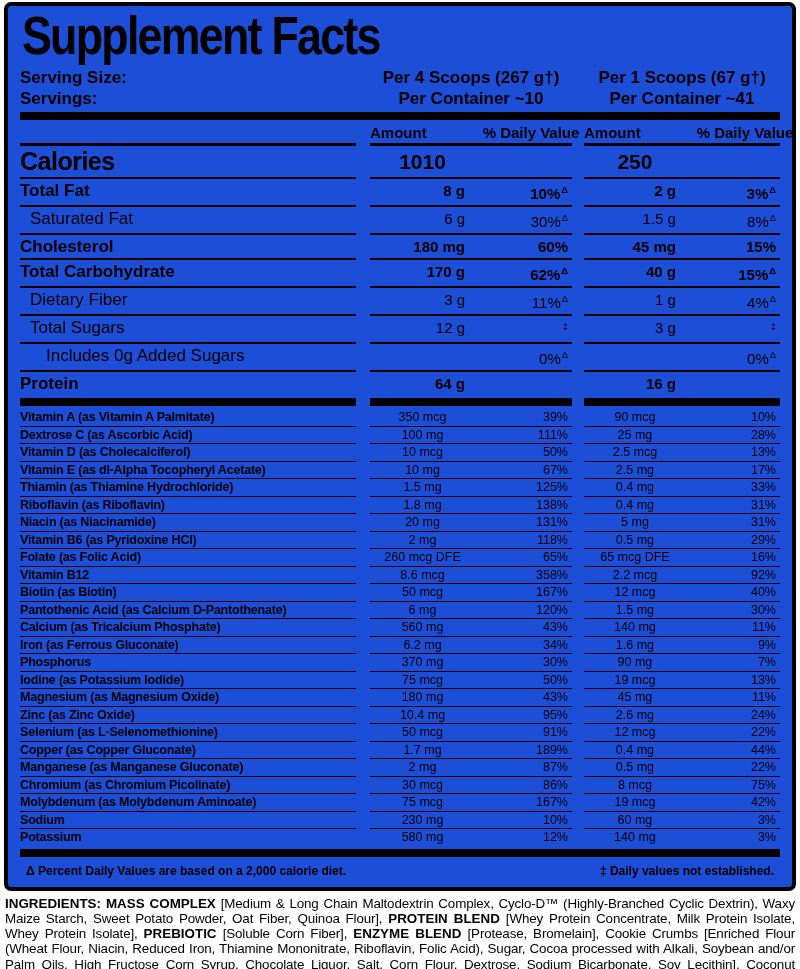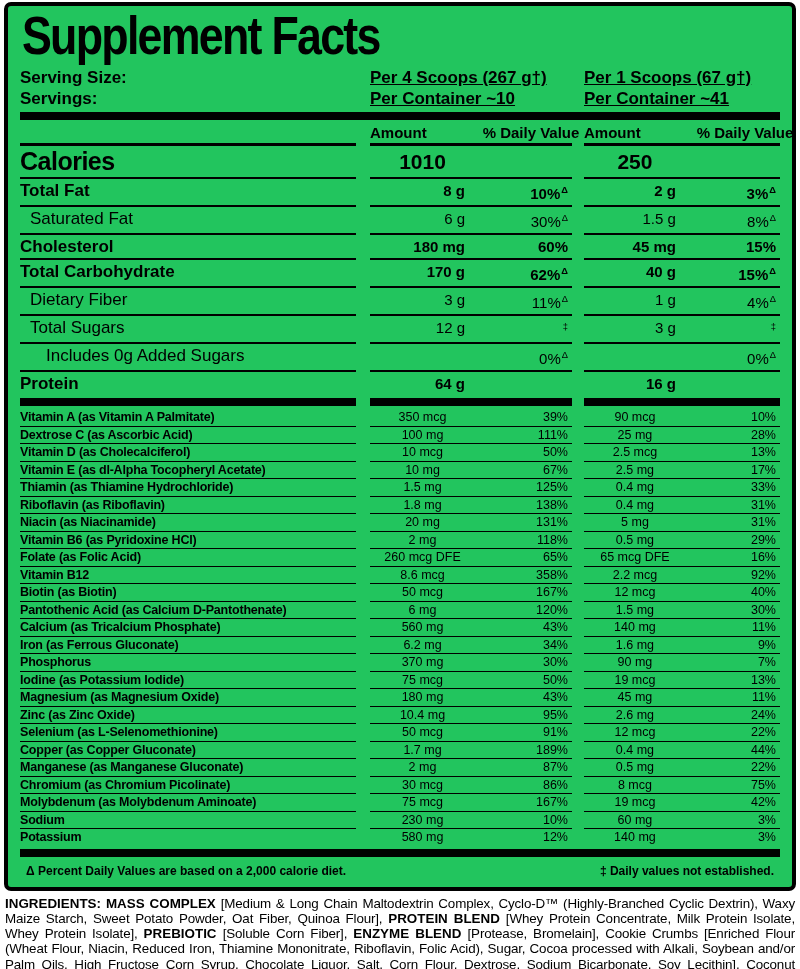--- a/index.html
+++ b/index.html
@@ -8,41 +8,41 @@
     width: 800px; height: 969px; overflow: hidden;
     color: #000;
     font-family: "Liberation Sans", "DejaVu Sans", sans-serif;
     -webkit-font-smoothing: antialiased;
   }
   .label-box {
     margin: 2px 4px 2px;
     border: 4px solid #000;
     border-radius: 7px;
     padding: 4px 12px 0;
-    background: #22c55e;
+    background: #1d4ed8;
   }
   .title {
     font-size: 52px; font-weight: bold; line-height: 1.02;
     letter-spacing: -2px; white-space: nowrap;
     transform: scale(0.86, 1.02); transform-origin: 0 50%;
     margin: 0 0 4px 2px;
   }
   
   .c-name { width: 336px; margin-right: 14px; }
   .c-g1   { width: 202px; margin-right: 12px; }
   .c-g2   { width: 196px; }
   .row { display: flex; align-items: stretch; }
   .c-g1, .c-g2 { display: flex; }
   .amt { width: 52%; white-space: nowrap; }
   .dv  { width: 48%; text-align: right; padding-right: 4px; white-space: nowrap; }
   .sp  { font-size: 62%; vertical-align: super; margin-left: 1px; }
 
   
   .serving-row { display: flex; font-size: 17px; font-weight: bold; line-height: 21px; }
-  .serving-row .c-g1, .serving-row .c-g2 { display: block; text-align: left; white-space: nowrap; text-decoration: underline; }
+  .serving-row .c-g1, .serving-row .c-g2 { display: block; text-align: center; white-space: nowrap; }
 
   
   .bar { height: 8px; background: #000; margin: 3px 0; }
   .bar.seg { background: none; display: flex; }
   .bar.seg span { height: 8px; background: #000; display: block; }
   .bar.seg .s1 { width: 336px; margin-right: 14px; }
   .bar.seg .s2 { width: 202px; margin-right: 12px; }
   .bar.seg .s3 { width: 196px; }
 
   

